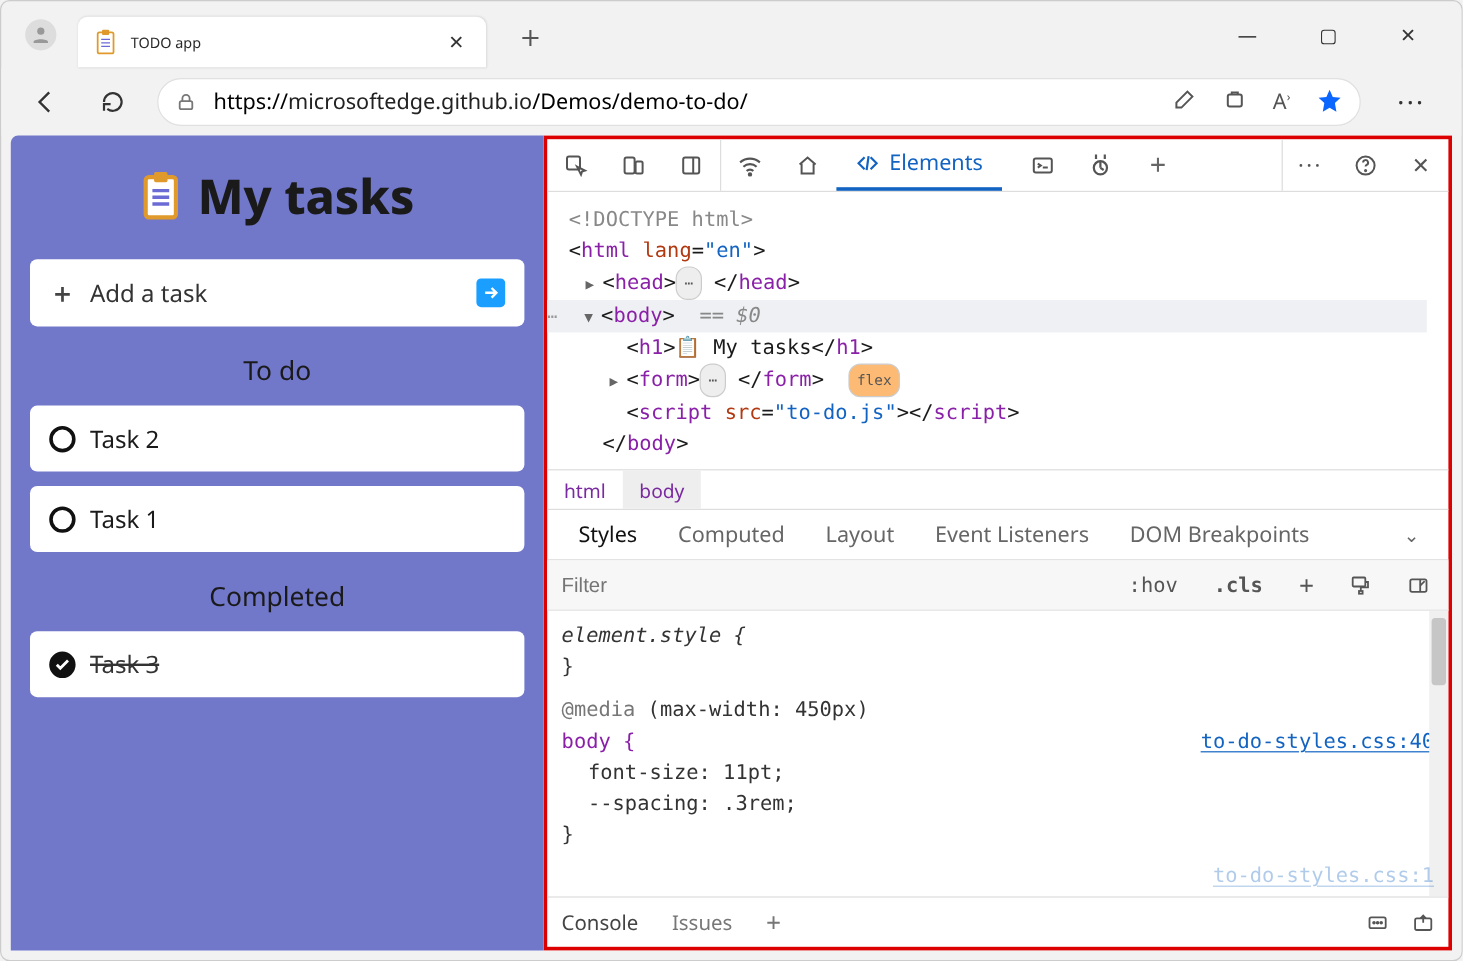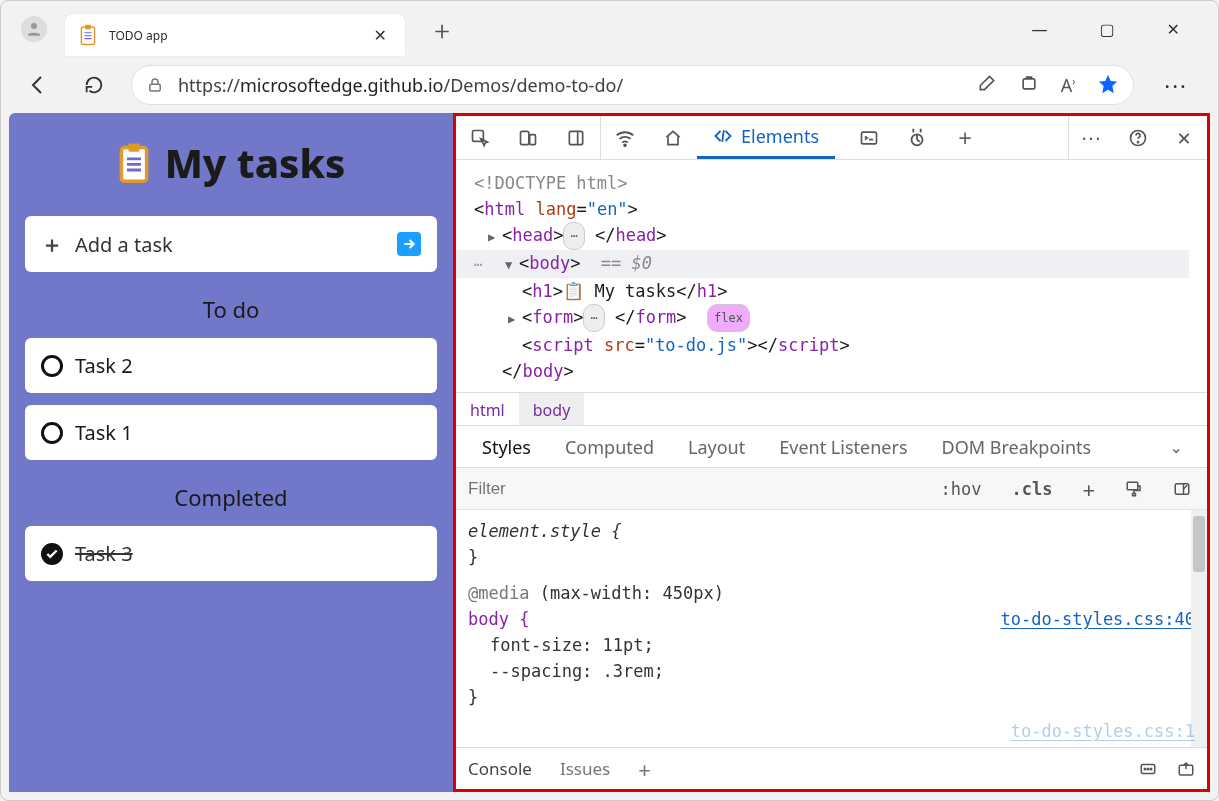--- a/index.html
+++ b/index.html
@@ -50,21 +50,21 @@
   }
   .addr-row .nav-ico{ font-size:22px; color:#333; padding:6px; cursor:pointer}
   .url-bar{
     flex:1; height:40px; background:#fff; border-radius:20px;
     display:flex; align-items:center; padding:0 14px; gap:14px;
     border:1px solid #e0e0e0;
   }
   .url-bar .lock{ color:#777; font-size:16px;}
   .url-text{ font-size:18px; color:#444; }
   .bhost{ color:#222; }
-  .url-path{ color:#404040; }
+  .url-path{ color:#000000; }
   .url-actions{ display:flex; gap:22px; padding-left:16px; }
   .url-actions span{ color:#555; font-size:18px; cursor:pointer}
   .star{ color:#0a66ff; fill:#0a66ff;}
   .dots{ font-size:22px; color:#333; padding:6px 10px; letter-spacing:2px; cursor:pointer}
 
   .content{
     position:absolute; top:112px; left:8px; right:8px; bottom:8px;
     display:flex;
     justify-content:center;
   }
@@ -122,21 +122,21 @@
     font-size:17px; line-height:26px;
   }
   .dom .tag{ color:#8a1fa8;}
   .dom .attr{ color:#b23a12;}
   .dom .val{ color:#1364c2;}
   .dom .gray{ color:#888;}
   .dom .tw{ color:#1a1a1a;}
   .dom .expand{ color:#666; padding-right:4px; font-size:12px; display:inline-block; width:14px;}
   .dom .sel{ background:#eef0f3;}
   .dom .pill{ display:inline-block; background:#eee; border:1px solid #ccc; border-radius:10px; padding:0 6px; font-size:12px; color:#555; vertical-align:1px;}
-  .dom .flexpill{ background:#f0abfc;}
+  .dom .flexpill{ background:#fdba74;}
   .dom .handle{ color:#999; font-size:14px; padding-right:2px;}
 
   .crumbs{
     height:34px; border-top:1px solid #ddd; border-bottom:1px solid #ddd;
     display:flex; align-items:stretch; font-size:16px;
   }
   .crumb{ padding:6px 14px; color:#7a2aa0; cursor:pointer}
   .crumb.cur{ background:#eee;}
 
   .styles-tabs{
@@ -387,21 +387,21 @@
               </svg>
             </span>
           <span class="dt-ico">✕</span>
         </div>
       </div>
 
       <div class="dom">
         <div><span class="gray">&lt;!DOCTYPE html&gt;</span></div>
         <div>&lt;<span class="tag">html</span> <span class="attr">lang</span>=<span class="val">"en"</span>&gt;</div>
         <div style="padding-left:14px"><span class="expand">▶</span>&lt;<span class="tag">head</span>&gt;<span class="pill">⋯</span> &lt;/<span class="tag">head</span>&gt;</div>
-        <div class="sel" style="margin-left:-18px;padding-left:18px"><span class="handle">⋯</span>&nbsp;&nbsp;<span class="expand">▼</span>&lt;<span class="tag">body</span>&gt;&nbsp;&nbsp;<span class="gray" style="font-style:italic">== $0</span></div>
+        <div class="sel" style="margin-left:-18px;"><span class="handle">⋯</span>&nbsp;&nbsp;<span class="expand">▼</span>&lt;<span class="tag">body</span>&gt;&nbsp;&nbsp;<span class="gray" style="font-style:italic">== $0</span></div>
         <div style="padding-left:48px">&lt;<span class="tag">h1</span>&gt;<span>📋</span>&nbsp;<span class="tw">My tasks</span>&lt;/<span class="tag">h1</span>&gt;</div>
         <div style="padding-left:34px"><span class="expand">▶</span>&lt;<span class="tag">form</span>&gt;<span class="pill">⋯</span> &lt;/<span class="tag">form</span>&gt;&nbsp;&nbsp;<span class="pill flexpill">flex</span></div>
         <div style="padding-left:48px">&lt;<span class="tag">script</span> <span class="attr">src</span>=<span class="val">"to-do.js"</span>&gt;&lt;/<span class="tag">script</span>&gt;</div>
         <div style="padding-left:28px">&lt;/<span class="tag">body</span>&gt;</div>
       </div>
 
       <div class="crumbs">
         <span class="crumb">html</span>
         <span class="crumb cur">body</span>
       </div>

